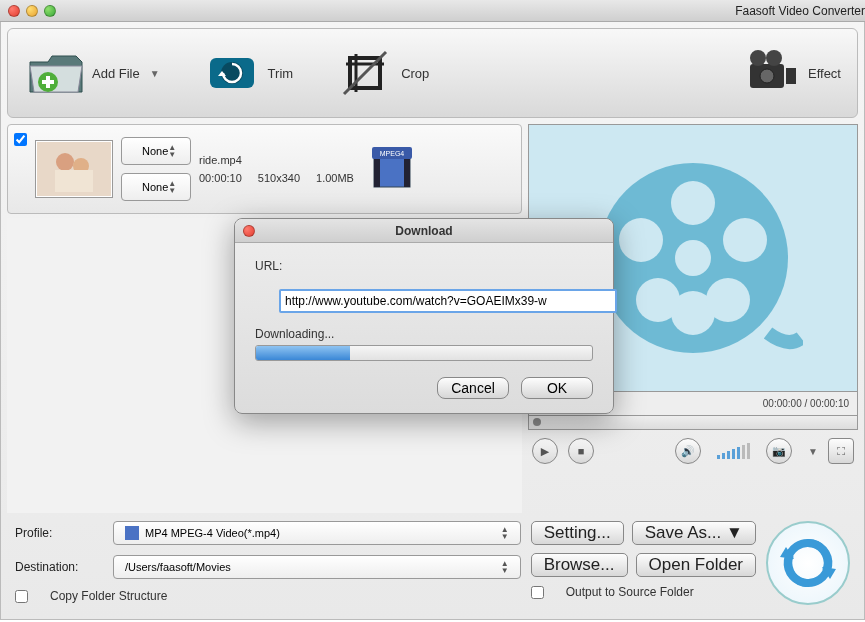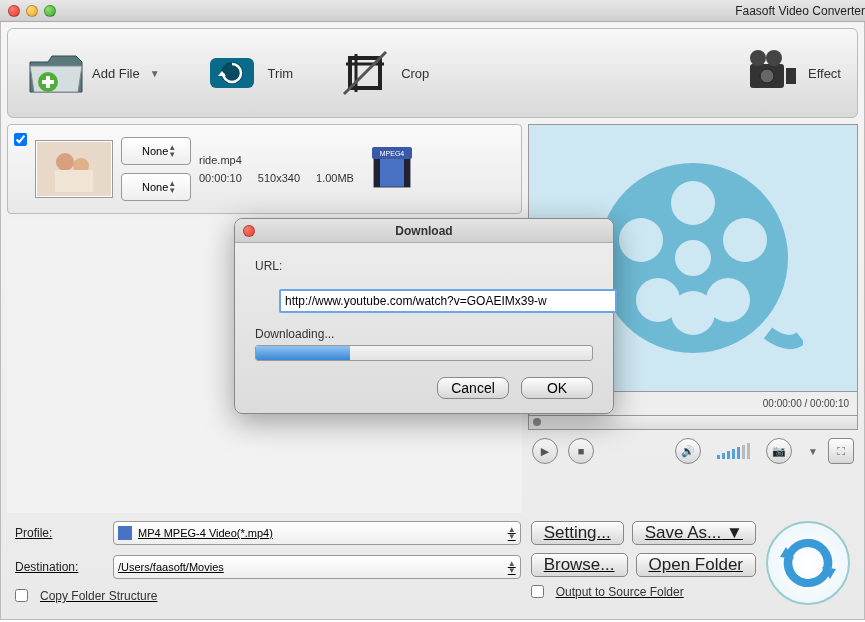--- a/index.html
+++ b/index.html
@@ -40,29 +40,29 @@
 .preview { height: 268px; background: #cde8f2; border: 1px solid #999; display: flex; align-items: center; justify-content: center; position: relative; }
 .timebar { background: #eee; border: 1px solid #999; border-top: none; height: 24px; font-size: 10px; color: #444; display: flex; align-items: center; justify-content: flex-end; padding: 0 8px; }
 .seek { background: linear-gradient(#eee,#ddd); border: 1px solid #999; border-top: none; height: 14px; position: relative; }
 .seek::after { content:""; position:absolute; top:2px; left:4px; width:8px; height:8px; background:#888; border-radius:50%; }
 .controls { display: flex; align-items: center; gap: 10px; padding: 8px 4px; }
 .cbtn { width: 26px; height: 26px; border: 1px solid #888; border-radius: 50%; background: linear-gradient(#fdfdfd,#d8d8d8); display: flex; align-items: center; justify-content: center; font-size: 11px; color: #555; cursor: pointer; }
 .vol { display:flex; gap:2px; align-items:flex-end; margin: 0 6px;}
 .vol i{ width:3px; background:#5aa0d8; display:block;}
 .sq{ border-radius:4px; }
 
-.bottom { padding: 8px 14px 14px; display:flex; gap:10px; align-items:flex-start;text-decoration:underline; }
+.bottom { padding: 8px 14px 14px; display:flex; gap:10px; align-items:flex-start; }
 .form-col { flex:1; }
 .row { display:flex; align-items:center; gap:8px; margin-bottom:10px; }
 .lbl { width: 90px; font-size: 12px; color:#222; }
-.combo { flex:1; height:24px; border:1px solid #999; border-radius:4px; background:linear-gradient(#fff,#eee); display:flex; align-items:center; padding:0 4px; font-size:11px; justify-content:space-between; }
+.combo { flex:1; height:24px; border:1px solid #999; border-radius:4px; background:linear-gradient(#fff,#eee); display:flex; align-items:center; padding:0 11px; font-size:11px; justify-content:space-between; }
 .btn { height:24px; padding:0 12px; border:1px solid #888; border-radius:5px; background:linear-gradient(#fdfdfd,#d8d8d8); font-size:17px; color:#222; cursor:pointer; display:inline-flex; align-items:center; justify-content:center; min-width:90px;}
 .btn-col{ display:flex; flex-direction:column; gap:8px;}
 .btn-row{ display:flex; gap:8px;}
-.chk-row{ display:flex; align-items:flex-start; gap:12px; font-size:12px; color:#333;}
+.chk-row{ display:flex; align-items:center; gap:22px; font-size:12px; color:#333;}
 .convert-btn{ width:84px; height:84px; border:2px solid #9cc; border-radius:50%; background:radial-gradient(#fff,#e8f4fb); display:flex; align-items:center; justify-content:center; cursor:pointer;}
 
 .dialog-overlay{ position:absolute; top:218px; left:234px; width:380px; background:linear-gradient(#eeeeee,#dcdcdc); border:1px solid #888; border-radius:8px; box-shadow:0 8px 30px rgba(0,0,0,.35); z-index:50;}
 .dlg-title{ height:24px; display:flex; align-items:center; position:relative; background:linear-gradient(#e4e4e4,#cfcfcf); border-radius:8px 8px 0 0; border-bottom:1px solid #aaa;}
 .dlg-title .tl-btn{ margin-left:8px;}
 .dlg-title .dlg-t{ position:absolute; left:0; right:0; text-align:center; font-size:12px; font-weight:bold; color:#333;}
 .dlg-body{ padding:16px 20px 14px;}
 .dlg-lbl{ font-size:12px; color:#333; margin-bottom:16px;}
 .dlg-input{ width:100%; height:24px; border:2px solid #6aa5e8; border-radius:2px; padding:0 4px; font-size:12px; background:#fff; outline:none;margin-left:24px;}
 .dlg-status{ font-size:12px; color:#333; margin:14px 0 4px;}

